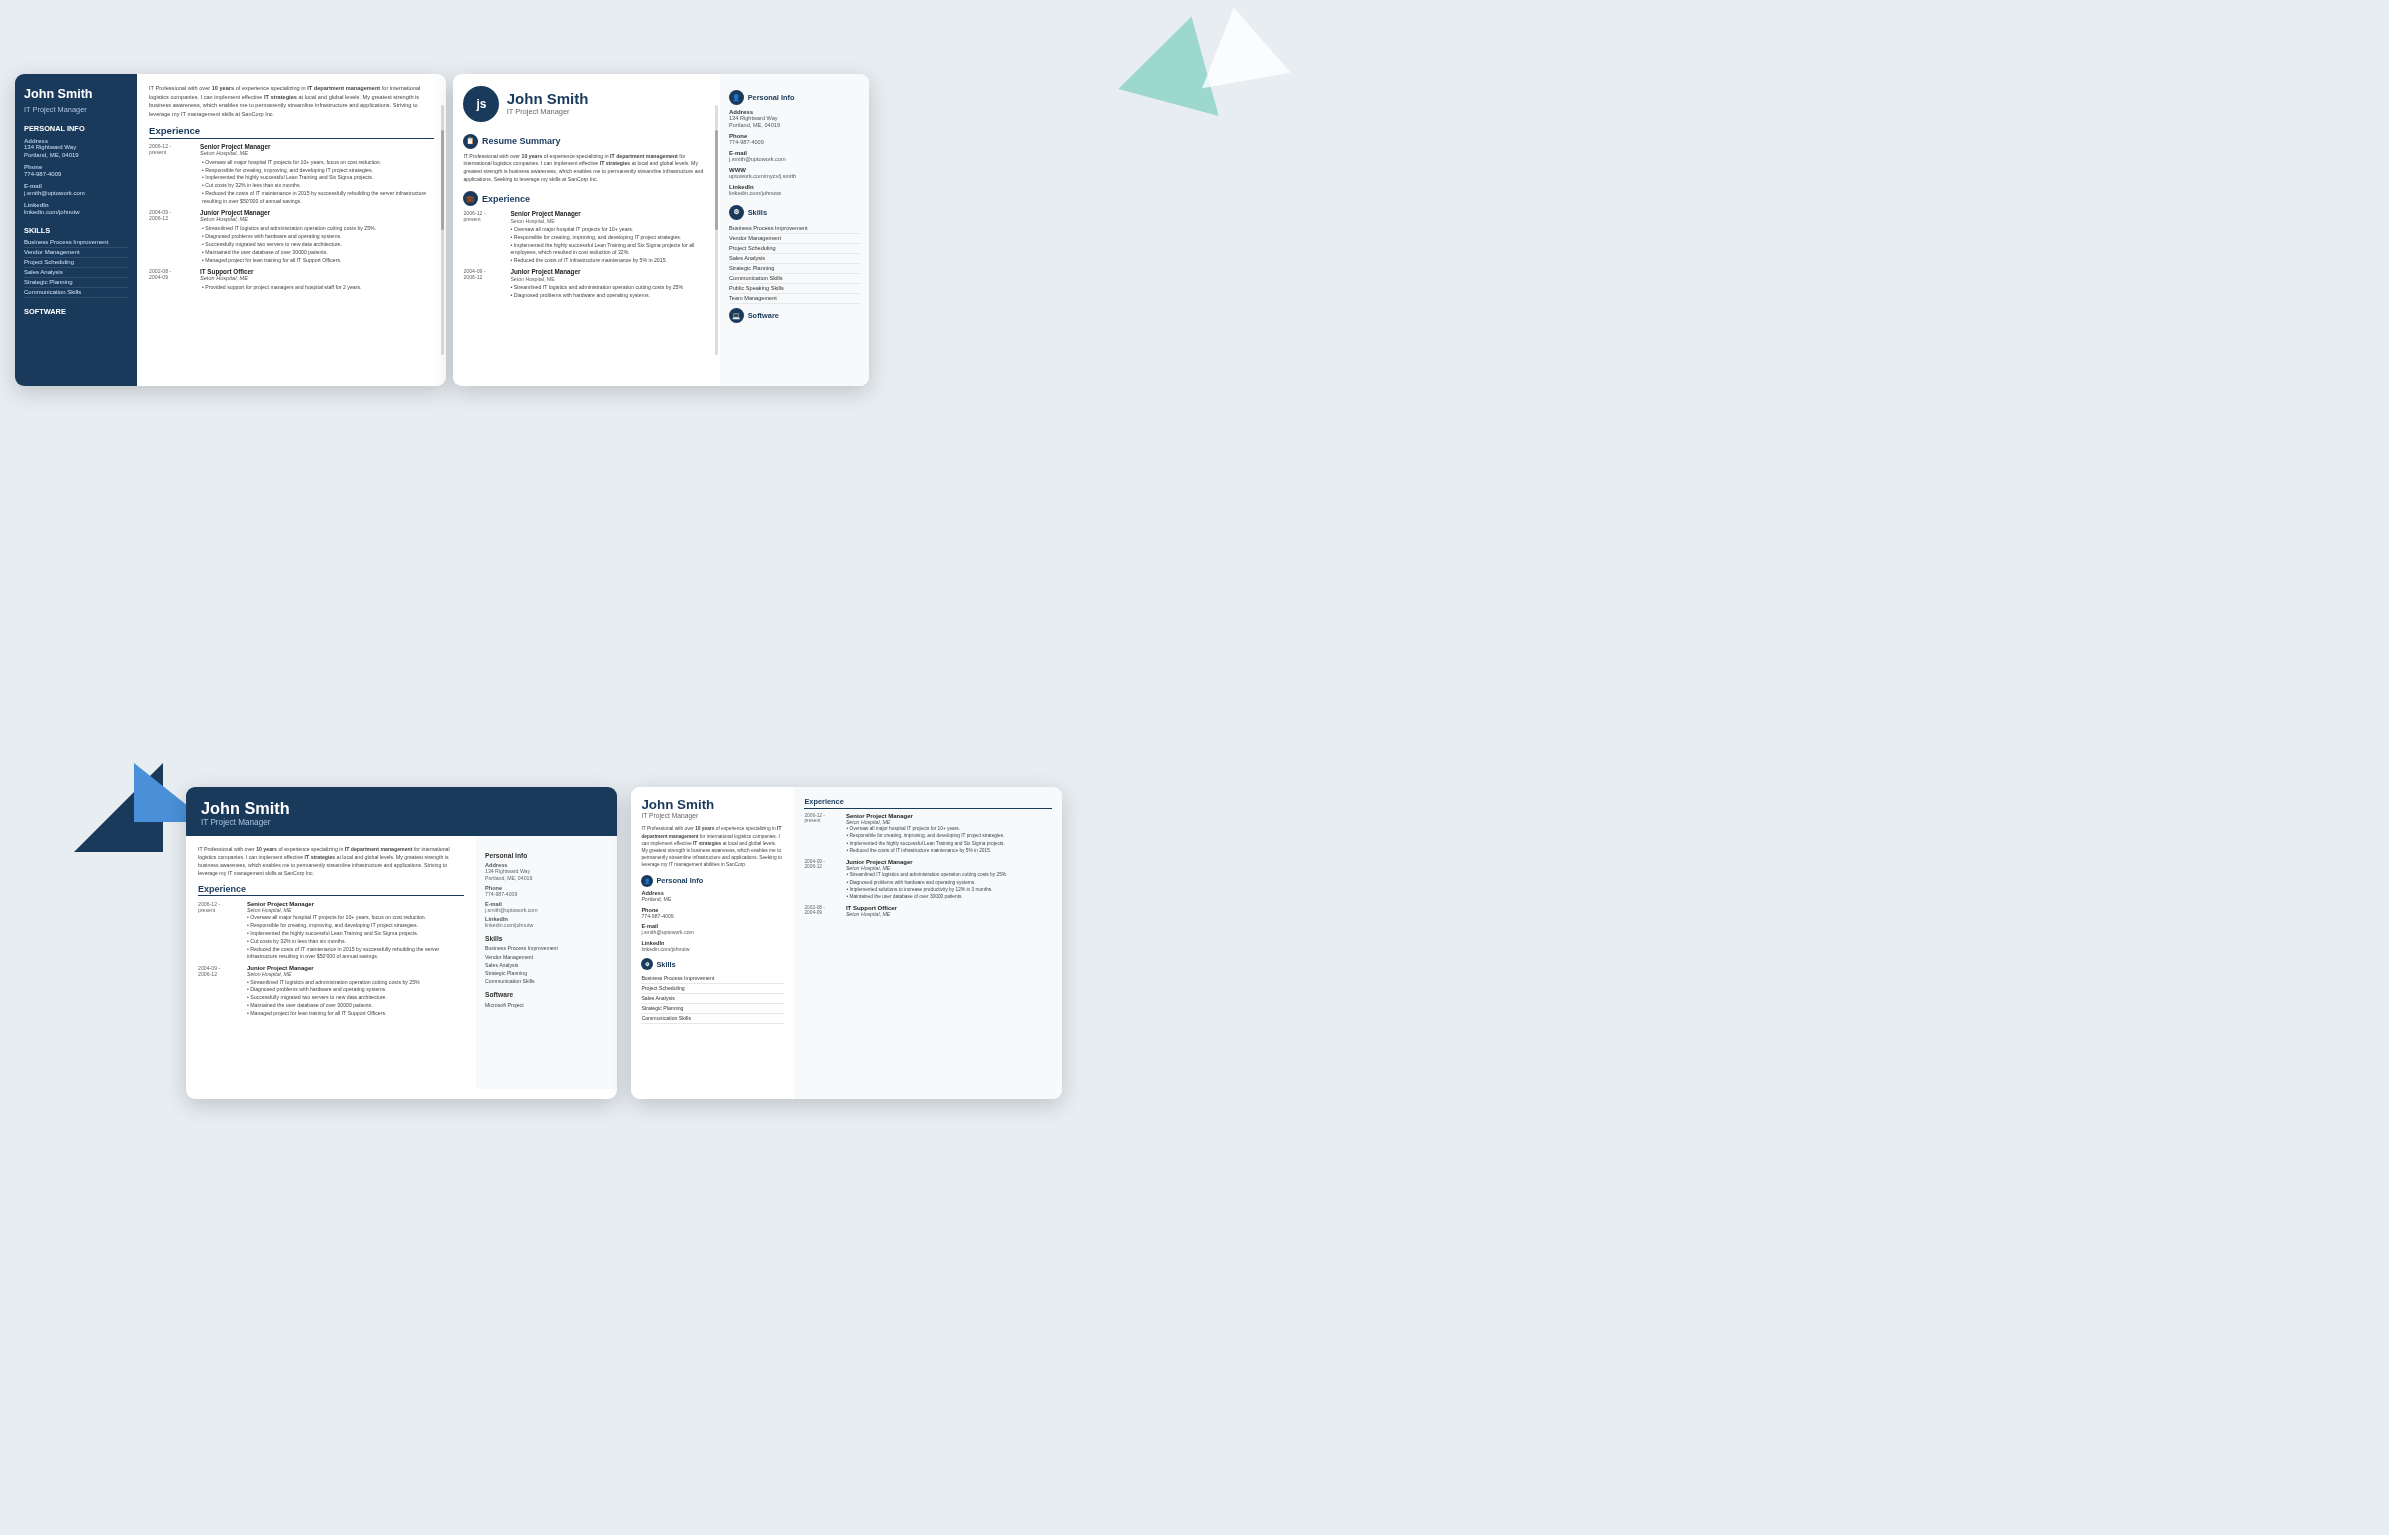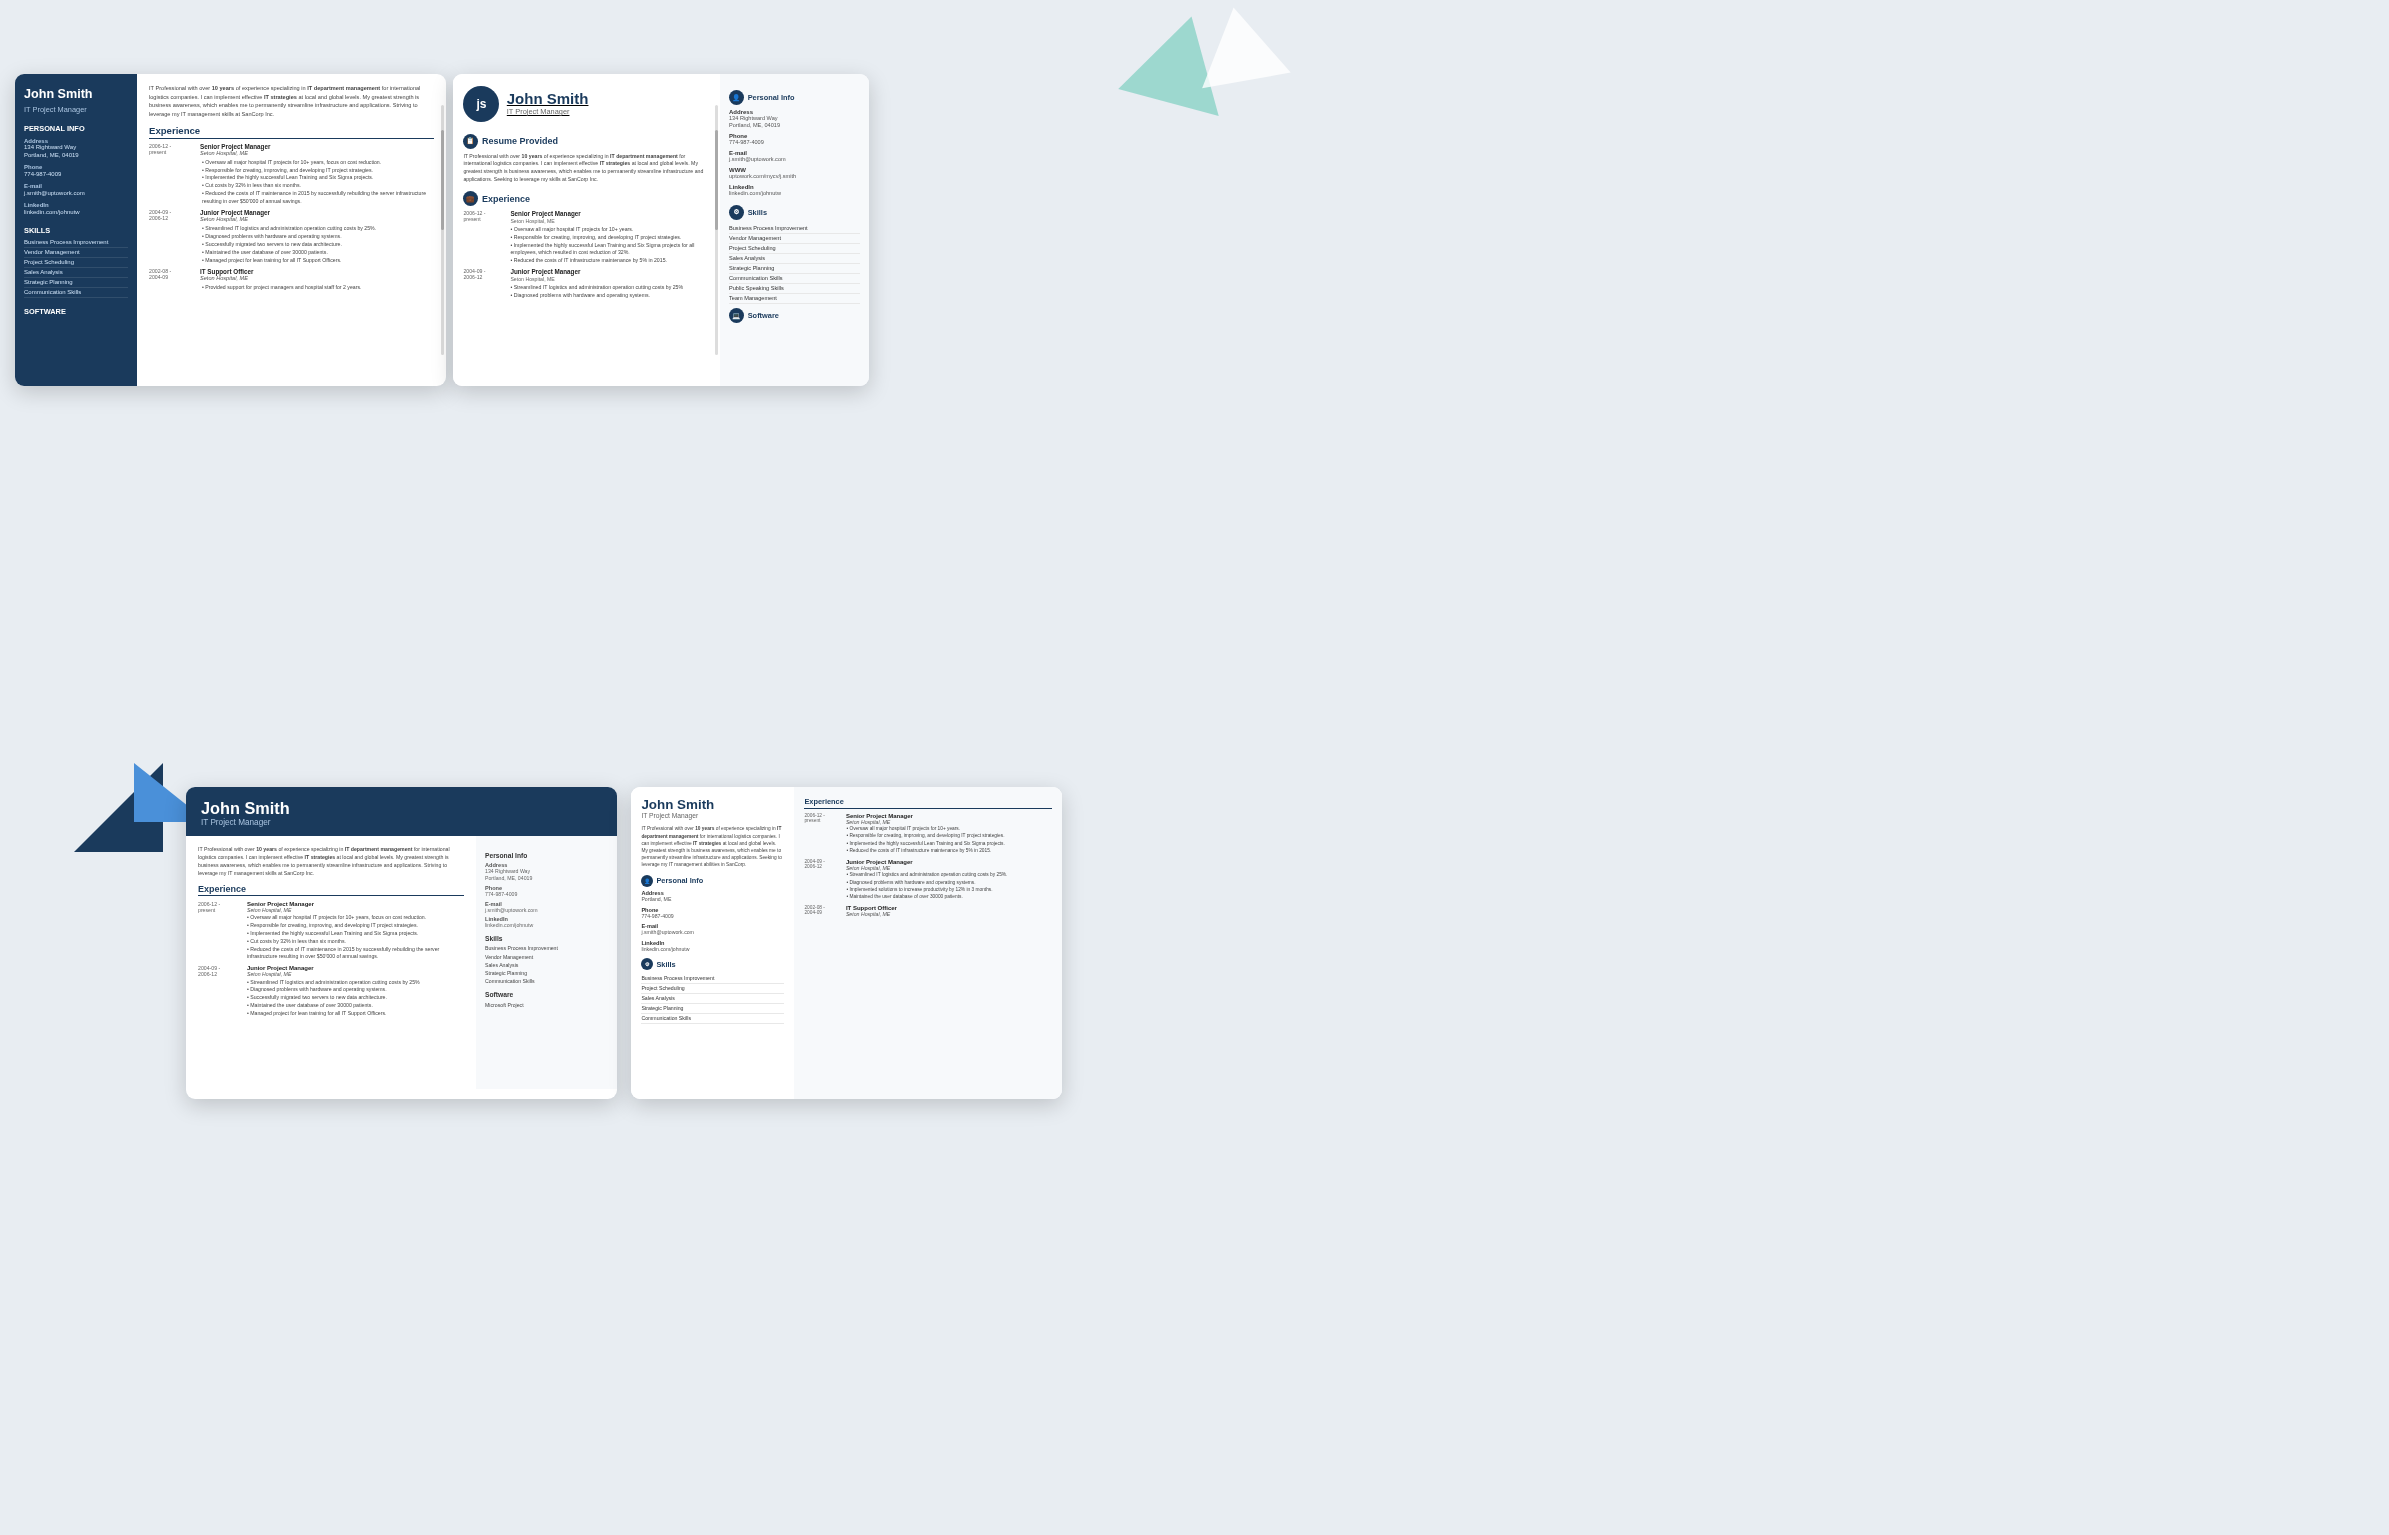--- a/index.html
+++ b/index.html
@@ -586,30 +586,30 @@
     </div>
     <div class="job-bullet">Provided support for project managers and hospital staff for 2 years.</div>
     <div class="scroll-hint">
         <div class="scroll-thumb"></div>
       </div>
   </div>
 </div>
 
 <div class="resume-card card2">
   <div class="main-col">
-    <div style="display:flex; align-items:center; margin-bottom:6px;text-decoration:underline;">
+    <div style="display:flex; align-items:center; margin-bottom:6px;">
       <div class="avatar">js</div>
       <div>
         <div class="name">John Smith</div>
         <div class="title">IT Project Manager</div>
       </div>
     </div>
     <div class="section-title">
       <span class="section-icon">📋</span>
-      <span>Resume Provided</span>
+      <span>Resume Summary</span>
     </div>
     <div class="summary-text">
       IT Professional with over <span class="bold">10 years</span> of experience specializing in <span class="bold">IT department management</span> for international logistics companies. I can implement effective <span class="bold">IT strategies</span> at local and global levels. My greatest strength is business awareness, which enables me to permanently streamline infrastructure and applications. Seeking to leverage my skills at SanCorp Inc.
     </div>
     <div class="section-title">
       <span class="section-icon">💼</span>
       <span>Experience</span>
     </div>
     <div style="display:flex; gap:6px; margin-bottom:2.2px;">
       <span style="font-size:5.2px; color:#666; min-width:41px;">2006-12 -<br>present</span>

